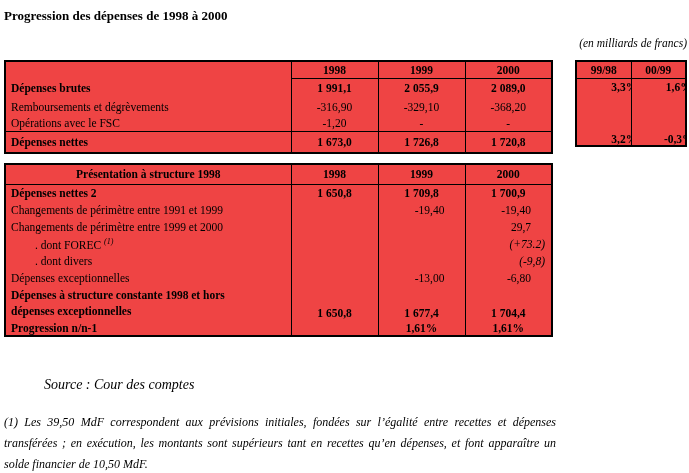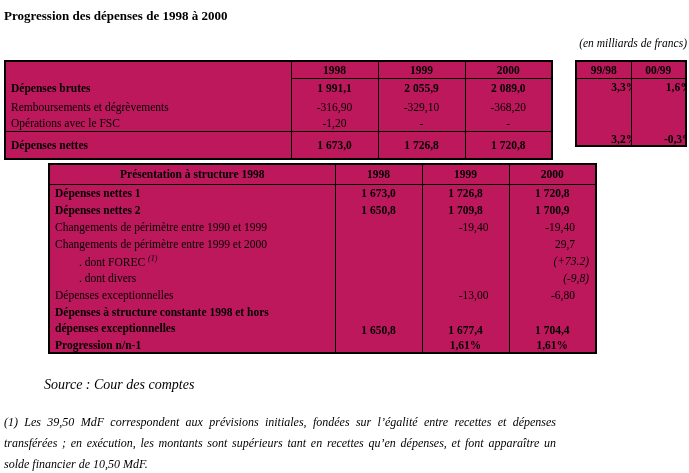--- a/index.html
+++ b/index.html
@@ -13,21 +13,21 @@
   .title {
     position: absolute; top: 8px; left: 4px; width: 689px;
     text-align: left; font-weight: bold; font-size: 13px;
   }
   .unit {
     position: absolute; top: 37px; left: 553px; width: 134px;
     text-align: right; font-style: italic; font-size: 11.5px;
   }
   table.tbl {
     position: absolute; border-collapse: collapse; table-layout: fixed;
-    background: #be185d;
+    background: #ef4444;
   }
   .tbl td {
     padding: 0 2px; vertical-align: middle; white-space: nowrap; overflow: hidden;
   }
   .b { font-weight: bold; }
   .vb { border-left: 1px solid #000; }
   .hb { border-bottom: 1px solid #000; }
   td.label { text-align: left; padding-left: 5px; }
   td.label-c { text-align: center; }
   td.num { text-align: center; }
@@ -36,32 +36,32 @@
   td.indent { padding-left: 29px; }
   sup.fn { font-size: 8px; font-style: italic; }
 
   #table1 { left: 4px; top: 60px; width: 549px; border: 2px solid #000; }
   #table1 col.c-label { width: 286px; }
   #table1 col.c-num { width: 87px; }
   #table1 tr.hdr { height: 17px; }
   #table1 tr.rA { height: 20px; }
   #table1 tr.rB { height: 18px; }
   #table1 tr.rC { height: 15px; }
-  #table1 tr.rD { height: 28px; }
+  #table1 tr.rD { height: 22px; }
   #table1 tr.rD td { border-top: 1px solid #000; }
 
   #ratio { left: 575px; top: 60px; width: 112px; height: 87px; border: 2px solid #000; }
   #ratio col { width: 55px; }
   #ratio tr.hdr { height: 17px; }
   #ratio td { text-align: center; font-weight: bold; padding: 0; }
   #ratio td.body { height: 66px; vertical-align: top; padding-left: 41px; }
   .stack { height: 100%; display: flex; flex-direction: column;
            justify-content: space-between; align-items: center; padding: 2px 0 0 0; }
 
-  #table2 { left: 4px; top: 163px; width: 549px; border: 2px solid #000; margin-left: 44px; }
+  #table2 { left: 4px; top: 163px; width: 549px; border: 2px solid #000; }
   #table2 col.c-label { width: 286px; }
   #table2 col.c-num { width: 87px; }
   #table2 tr.hdr { height: 20px; }
   #table2 tr.r { height: 17px; }
   #table2 tr.struct { height: 34px; }
   #table2 tr.struct td.num { vertical-align: bottom; padding-bottom: 1px; }
   #table2 tr.prog { height: 16px; }
   .two-line div { line-height: 16px; }
 
   .source {
@@ -155,33 +155,27 @@
       <col class="c-num">
     </colgroup>
   <tbody>
       <tr class="hdr">
     <td class="label-c b hb">Présentation à structure 1998</td>
     <td class="num b vb hb">1998</td>
     <td class="num b vb hb">1999</td>
     <td class="num b vb hb">2000</td>
   </tr>
   <tr class="r">
-    <td class="label b">Dépenses nettes 1</td>
-    <td class="num b vb">1 673,0</td>
-    <td class="num b vb">1 726,8</td>
-    <td class="num b vb">1 720,8</td>
-  </tr>
-  <tr class="r">
     <td class="label b">Dépenses nettes 2</td>
     <td class="num b vb">1 650,8</td>
     <td class="num b vb">1 709,8</td>
     <td class="num b vb">1 700,9</td>
   </tr>
   <tr class="r">
-    <td class="label">Changements de périmètre entre 1990 et 1999</td>
+    <td class="label">Changements de périmètre entre 1991 et 1999</td>
     <td class="num-r vb"></td>
     <td class="num-r vb">-19,40</td>
     <td class="num-r vb">-19,40</td>
   </tr>
   <tr class="r">
     <td class="label">Changements de périmètre entre 1999 et 2000</td>
     <td class="num-r vb"></td>
     <td class="num-r vb"></td>
     <td class="num-r vb">29,7</td>
   </tr>

